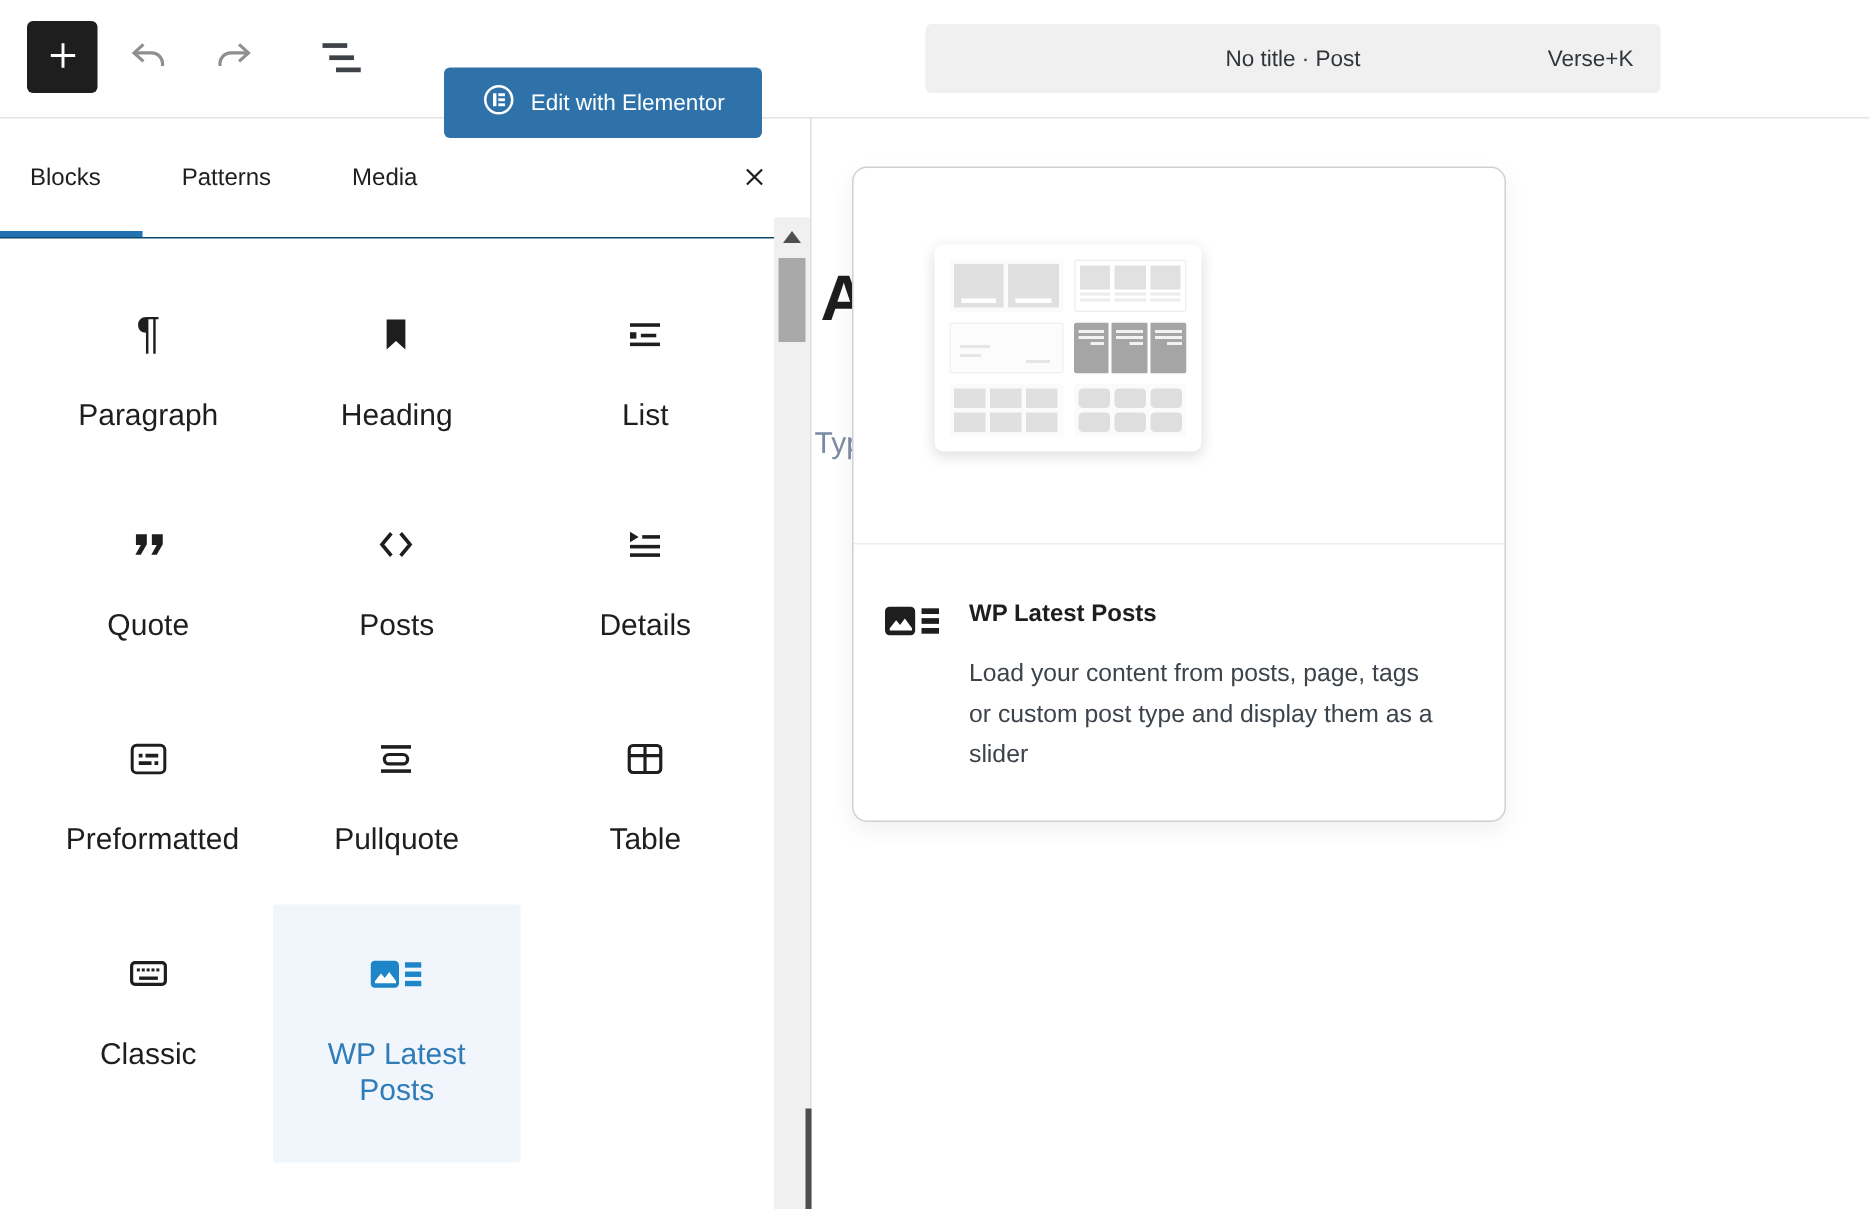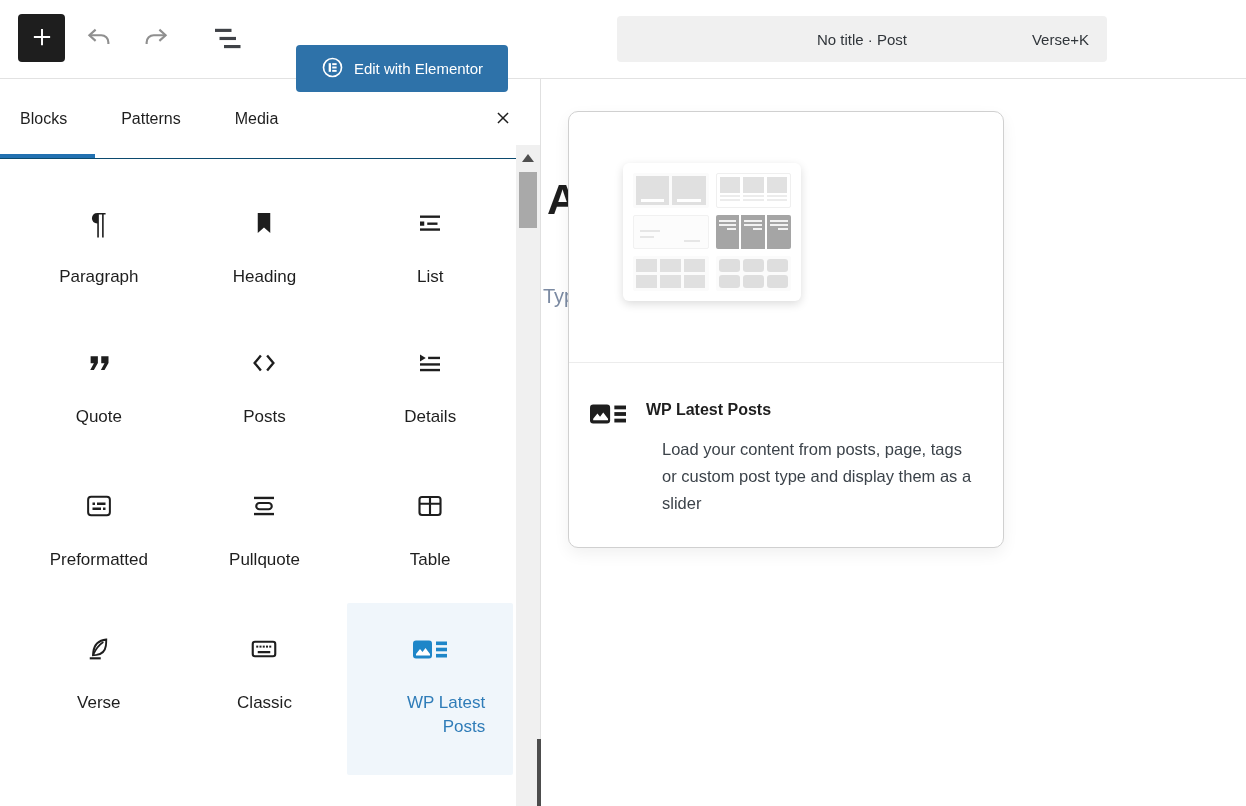--- a/index.html
+++ b/index.html
@@ -39,21 +39,21 @@
   .scrollbar { position:absolute; left:516px; top:66px; width:24px; bottom:0; background:#f0f0f0; }
   .scroll-arrow { position:absolute; top:9px; left:6px; width:0; height:0; border-left:6px solid transparent;
     border-right:6px solid transparent; border-bottom:8px solid #4f4f4f; cursor:pointer; }
   .scroll-thumb { position:absolute; left:3px; top:27px; width:18px; height:56px; background:#a9a9a9; cursor:pointer; }
 
   .blocks-grid { position:absolute; left:16px; top:84px; width:497px; display:grid;
     grid-template-columns:repeat(3,1fr); grid-template-rows:140px 143px 143px 186px; }
   .tile { display:flex; flex-direction:column; align-items:center; padding-top:45px; gap:27px;
     background:none; border:none; cursor:pointer; border-radius:2px; font-family:inherit; }
   .tile .ic { height:30px; display:flex; align-items:center; justify-content:center; color:#1e1e1e; }
-  .tile .lbl { font-size:17px; line-height:24px; color:#1e1e1e; text-align:right; max-width:110px; }
+  .tile .lbl { font-size:20px; line-height:24px; color:#1e1e1e; text-align:center; max-width:110px; }
   .pilcrow { font-size:30px; font-weight:500; line-height:30px; color:#1e1e1e; }
   .tile.selected { background:#f0f6fb; margin-top:14px; padding-top:31px; }
   .tile.selected .ic { color:#1e86c8; }
   .tile.selected .lbl { color:#2f7cb8; }
 
   
   .canvas { position:absolute; left:541px; top:79px; right:0; bottom:0; background:#fff; }
   .post-title { position:absolute; left:6px; top:96px; margin:0; font-size:43px; font-weight:700;
     color:#1e1e1e; white-space:nowrap; z-index:1; }
   .body-placeholder { position:absolute; left:2px; top:206px; margin:0; font-size:20px; color:#7c8ba3;
@@ -79,21 +79,21 @@
   .c-dark { display:flex; gap:2px; background:#fff; }
   .c-dark .col { flex:1; background:#a5a5a5; padding-top:3px; }
   .c-dark .col i { display:block; height:2px; background:rgba(255,255,255,.85); margin:2px 3px 0; }
   .c-grid, .c-tabs { display:grid; grid-template-columns:1fr 1fr 1fr; grid-template-rows:1fr 1fr;
     gap:3px; padding:3px; background:#fbfbfb; }
   .c-grid span { background:#e0e0e0; } .c-tabs span { background:#dedede; border-radius:3px; }
   .divider { position:absolute; left:0; right:0; top:250px; height:1px; background:#ececec; }
   .info { position:absolute; left:21px; top:288px; right:20px; display:flex; gap:20px; align-items:flex-start; }
   .info .blk-icon { flex:none; color:#1e1e1e; margin-top:2px; }
   .info-title { margin:0 0 16px; font-size:16px; font-weight:700; color:#1e1e1e; line-height:20px; }
-  .info-desc { margin:16px; font-size:16.5px; line-height:27px; color:#3c434a; width:312px; }
+  .info-desc { margin:0; font-size:16.5px; line-height:27px; color:#3c434a; width:312px; }
 </style>
 </head>
 <body>
 
 <div class="stage">
 
   <div class="toolbar">
     <button class="add-btn">
       <span>
         <svg width="26" height="26" viewBox="0 0 24 24">
@@ -249,30 +249,20 @@
               <rect x="3.6" y="4.8" width="16.8" height="14.4" rx="2" stroke="currentColor" stroke-width="1.7" fill="none"></rect>
               <path d="M3.6 10.2h16.8M12 4.8v14.4" stroke="currentColor" stroke-width="1.7" fill="none"></path>
             </svg>
         </span>
         <span class="lbl">Table</span>
       </button>
 
       <button class="tile">
         <span class="ic">
           <svg width="30" height="30" viewBox="0 0 24 24">
-              <path d="M17.8 4.4c-6.1.6-9.6 3.6-10.4 10l-.2 2.6 2.8-.3c4.6-.6 6.9-3.3 7.5-7.3.2-1.6.3-3.2.3-5z" stroke="currentColor" stroke-width="1.5" fill="none"></path>
-              <path d="M7.3 16.8c2-4.8 4.4-7.9 8.2-10.4" stroke="currentColor" stroke-width="1.3" fill="none"></path>
-              <rect x="4.6" y="18.6" width="8.8" height="1.7" fill="currentColor"></rect>
-            </svg>
-        </span>
-        <span class="lbl">Verse</span>
-      </button>
-      <button class="tile">
-        <span class="ic">
-          <svg width="30" height="30" viewBox="0 0 24 24">
               <rect x="3" y="6.2" width="18" height="11.6" rx="1.8" stroke="currentColor" stroke-width="1.7" fill="none"></rect>
               <rect x="5.8" y="9.3" width="1.6" height="1.6" fill="currentColor"></rect>
               <rect x="8.4" y="9.3" width="1.6" height="1.6" fill="currentColor"></rect>
               <rect x="11" y="9.3" width="1.6" height="1.6" fill="currentColor"></rect>
               <rect x="13.6" y="9.3" width="1.6" height="1.6" fill="currentColor"></rect>
               <rect x="16.2" y="9.3" width="1.6" height="1.6" fill="currentColor"></rect>
               <rect x="7" y="13.6" width="10" height="1.8" fill="currentColor"></rect>
             </svg>
         </span>
         <span class="lbl">Classic</span>

